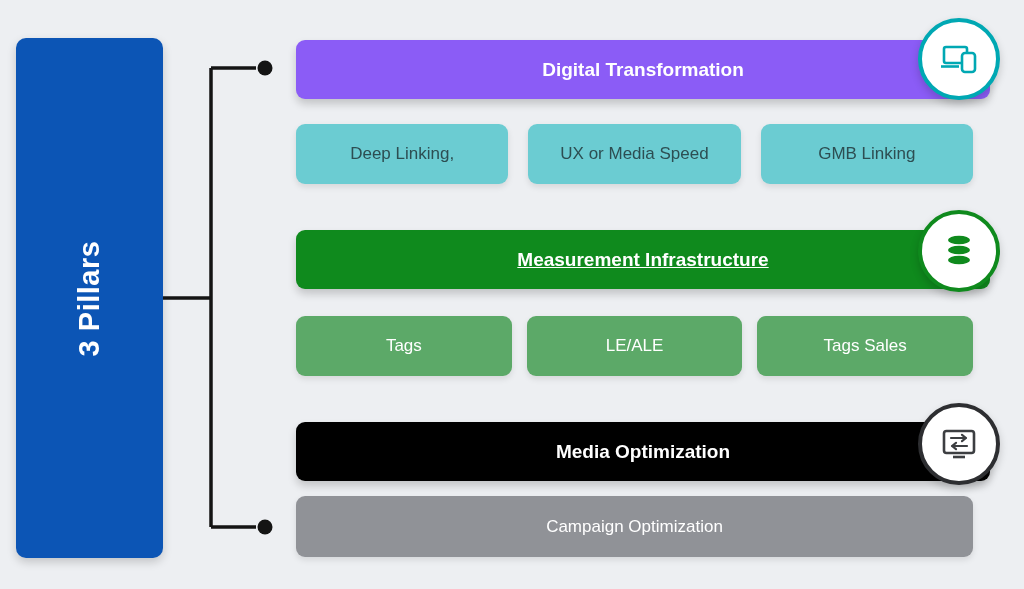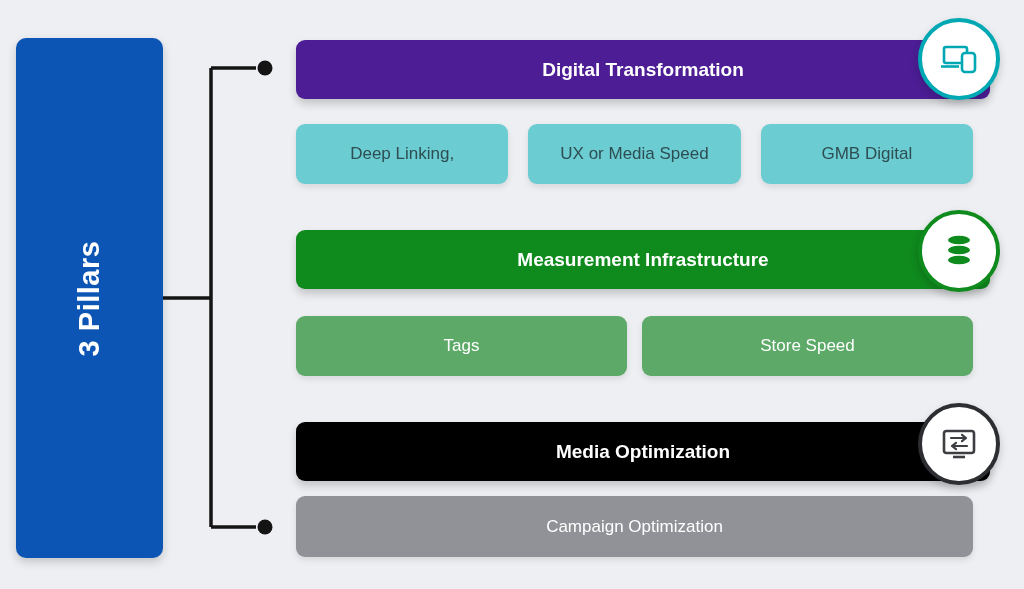--- a/index.html
+++ b/index.html
@@ -32,22 +32,22 @@
   
   .connector{position:absolute;left:0;top:0;pointer-events:none;}
   
   .header{
     position:absolute;left:296px;width:694px;height:59px;
     border-radius:9px;
     display:flex;align-items:center;justify-content:center;
     color:#ffffff;font-size:19px;font-weight:700;
     box-shadow:0 5px 9px rgba(0,0,0,.18);
   }
-  .h-digital{background:#4c1d95;}
-  .h-measure{background:#0f8a1d;}
+  .h-digital{background:#8b5cf6;}
+  .h-measure{background:#0f8a1d;text-decoration:underline;}
   .h-media{background:#000000;}
   
   .row{
     position:absolute;left:296px;width:677px;height:60px;
     display:flex;
   }
   .row-1{gap:20px;}
   .row-2{gap:15px;}
   .row-3{gap:16px;}
   .item{
@@ -92,40 +92,43 @@
     <span>Digital Transformation</span>
   </div>
   <div class="row row-1" style="top:124px">
     <div class="item i-digital">
       <span>Deep Linking,</span>
     </div>
     <div class="item i-digital">
       <span>UX or Media Speed</span>
     </div>
     <div class="item i-digital">
-      <span>GMB Digital</span>
+      <span>GMB Linking</span>
     </div>
   </div>
   <div class="badge b-digital" style="top:18px">
     <svg width="42" height="42" viewBox="0 0 42 42">
       <rect x="6" y="9" width="23" height="16" rx="2" fill="none" stroke="#00a8b3" stroke-width="2.6"></rect>
       <line x1="3" y1="28.5" x2="21" y2="28.5" stroke="#00a8b3" stroke-width="2.6"></line>
       <rect x="24" y="15" width="13" height="19" rx="3" fill="#ffffff" stroke="#00a8b3" stroke-width="2.6"></rect>
     </svg>
   </div>
 
   <div class="header h-measure" style="top:230px">
     <span>Measurement Infrastructure</span>
   </div>
   <div class="row row-2" style="top:316px">
     <div class="item i-measure">
       <span>Tags</span>
     </div>
     <div class="item i-measure">
-      <span>Store Speed</span>
+      <span>LE/ALE</span>
+    </div>
+    <div class="item i-measure">
+      <span>Tags Sales</span>
     </div>
   </div>
   <div class="badge b-measure" style="top:210px">
     <svg width="40" height="40" viewBox="0 0 40 40">
       <ellipse cx="20" cy="9" rx="11" ry="4.3" fill="#0f8a1d"></ellipse>
       <ellipse cx="20" cy="19" rx="11" ry="4.3" fill="#0f8a1d"></ellipse>
       <ellipse cx="20" cy="29" rx="11" ry="4.3" fill="#0f8a1d"></ellipse>
     </svg>
   </div>
 

